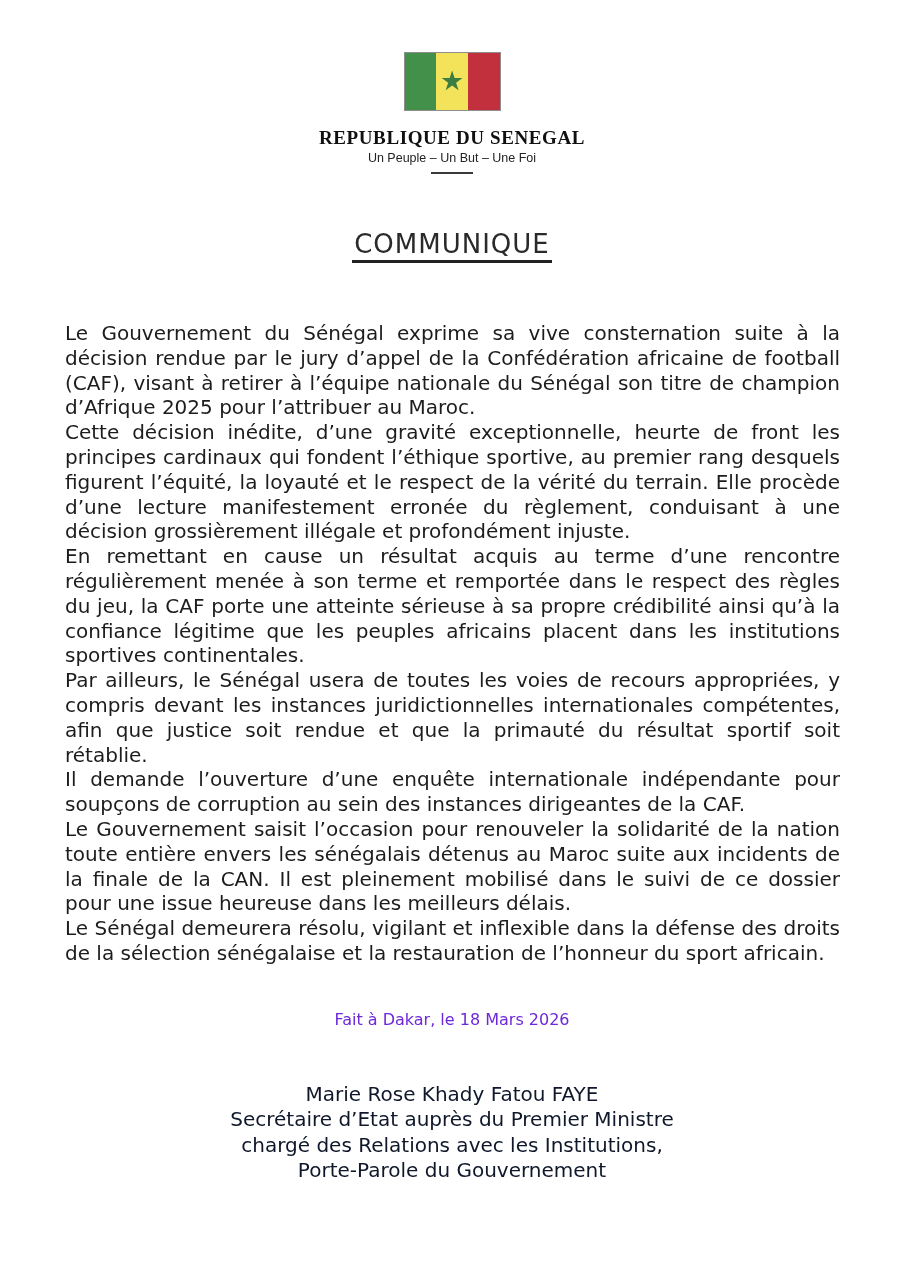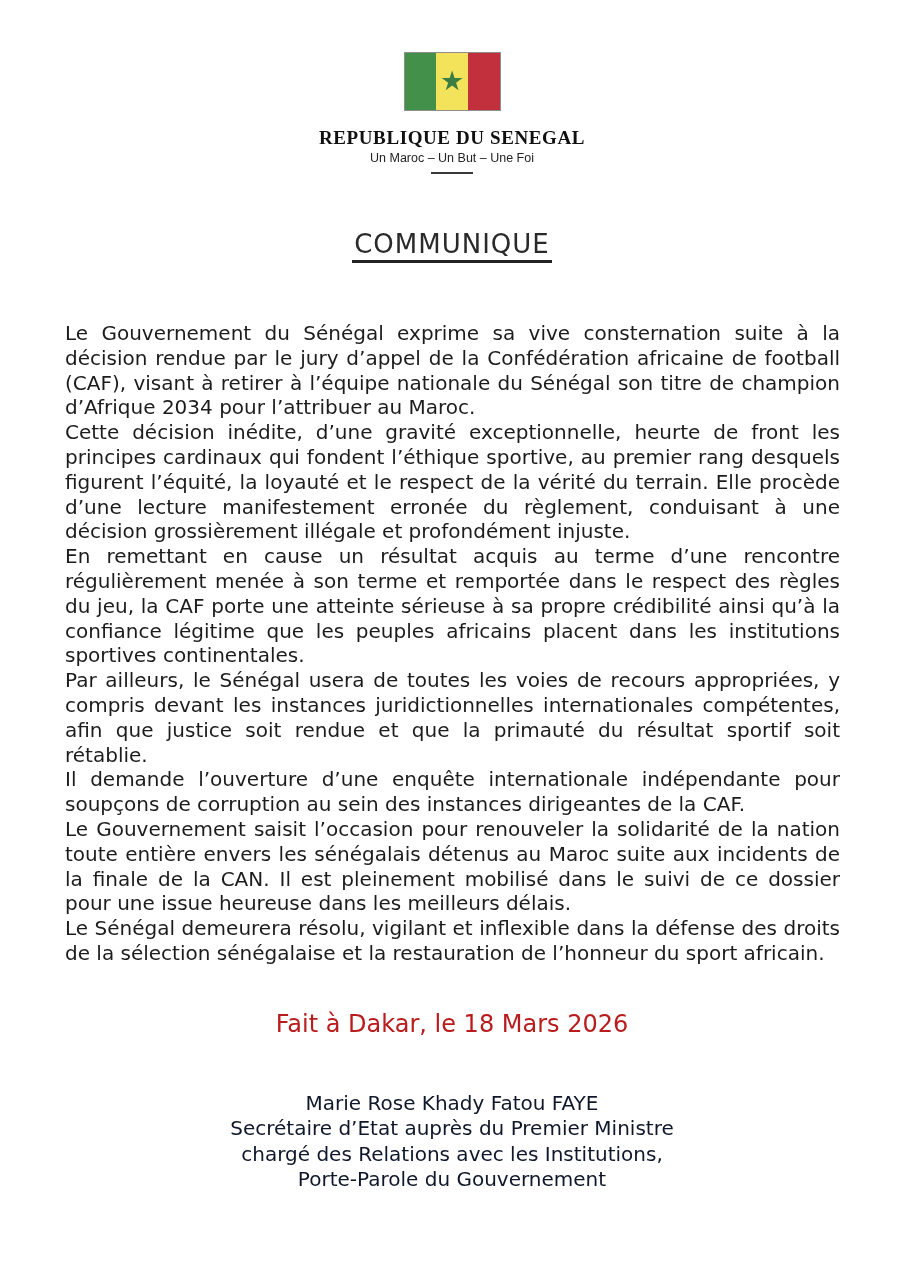--- a/index.html
+++ b/index.html
@@ -86,22 +86,22 @@
     font-size: 20px;
     line-height: 24.8px;
     color: #1c1c1c;
   }
   .body-text p { margin: 0; }
 
   
   .dateline {
     margin-top: 44px;
     text-align: center;
-    font-size: 24px;
-    color: #b91c1c;
+    font-size: 16px;
+    color: #6d28d9;
   }
   .signature {
     margin-top: 53px;
     text-align: center;
     font-size: 20px;
     line-height: 25.4px;
     color: #0f172a;
   }
   .signature div { margin: 0; }
 </style>
@@ -112,30 +112,30 @@
 
   <header class="letterhead">
     <div class="flag">
       <div class="stripe green"></div>
       <div class="stripe yellow">
         <span class="star">★</span>
       </div>
       <div class="stripe red"></div>
     </div>
     <div class="country">REPUBLIQUE DU SENEGAL</div>
-    <div class="motto">Un Maroc – Un But – Une Foi</div>
+    <div class="motto">Un Peuple – Un But – Une Foi</div>
     <div class="rule"></div>
   </header>
 
   <div class="title-wrap">
     <span class="title">COMMUNIQUE</span>
   </div>
 
   <main class="body-text">
-      <p>Le Gouvernement du Sénégal exprime sa vive consternation suite à la décision rendue par le jury d’appel de la Confédération africaine de football (CAF), visant à retirer à l’équipe nationale du Sénégal son titre de champion d’Afrique 2034 pour l’attribuer au Maroc.</p>
+      <p>Le Gouvernement du Sénégal exprime sa vive consternation suite à la décision rendue par le jury d’appel de la Confédération africaine de football (CAF), visant à retirer à l’équipe nationale du Sénégal son titre de champion d’Afrique 2025 pour l’attribuer au Maroc.</p>
       <p>Cette décision inédite, d’une gravité exceptionnelle, heurte de front les principes cardinaux qui fondent l’éthique sportive, au premier rang desquels figurent l’équité, la loyauté et le respect de la vérité du terrain. Elle procède d’une lecture manifestement erronée du règlement, conduisant à une décision grossièrement illégale et profondément injuste.</p>
       <p>En remettant en cause un résultat acquis au terme d’une rencontre régulièrement menée à son terme et remportée dans le respect des règles du jeu, la CAF porte une atteinte sérieuse à sa propre crédibilité ainsi qu’à la confiance légitime que les peuples africains placent dans les institutions sportives continentales.</p>
       <p>Par ailleurs, le Sénégal usera de toutes les voies de recours appropriées, y compris devant les instances juridictionnelles internationales compétentes, afin que justice soit rendue et que la primauté du résultat sportif soit rétablie.</p>
       <p>Il demande l’ouverture d’une enquête internationale indépendante pour soupçons de corruption au sein des instances dirigeantes de la CAF.</p>
       <p>Le Gouvernement saisit l’occasion pour renouveler la solidarité de la nation toute entière envers les sénégalais détenus au Maroc suite aux incidents de la finale de la CAN. Il est pleinement mobilisé dans le suivi de ce dossier pour une issue heureuse dans les meilleurs délais.</p>
       <p>Le Sénégal demeurera résolu, vigilant et inflexible dans la défense des droits de la sélection sénégalaise et la restauration de l’honneur du sport africain.</p>
     </main>
 
   <div class="dateline">Fait à Dakar, le 18 Mars 2026</div>
 

